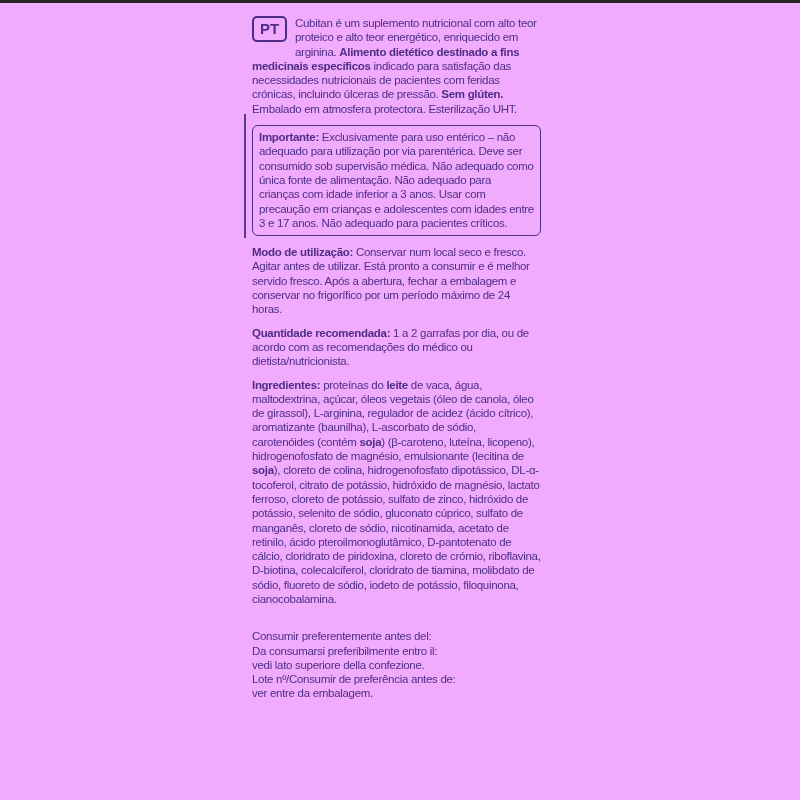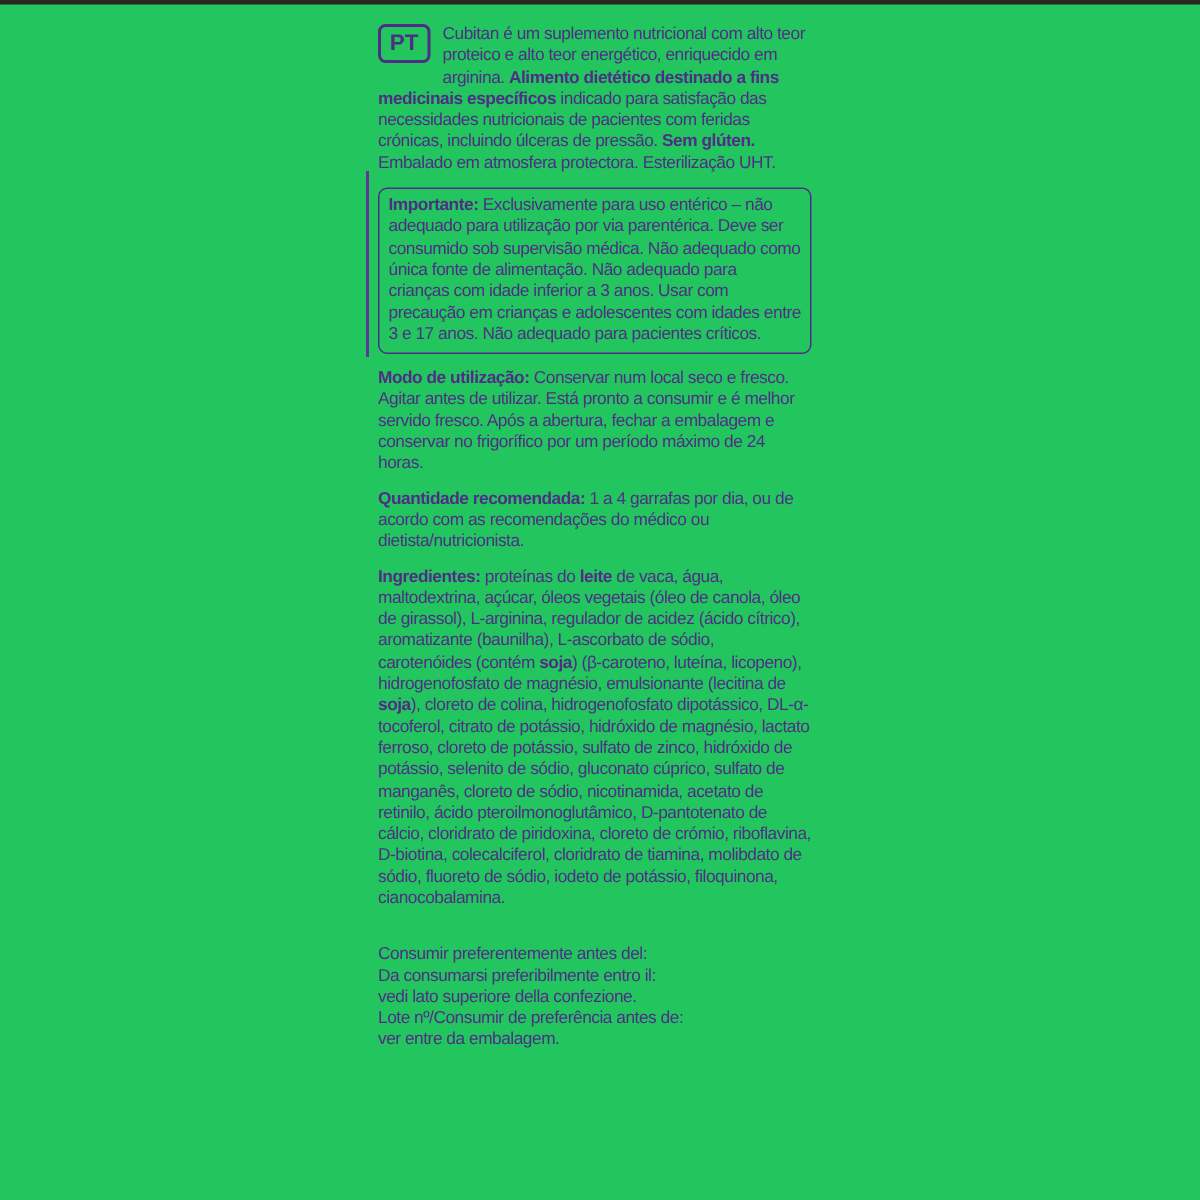--- a/index.html
+++ b/index.html
@@ -5,21 +5,21 @@
   * { margin: 0; padding: 0; box-sizing: border-box; }
   html, body {
     width: 800px; height: 800px;
     background: #ffffff;
     font-family: "Liberation Sans", sans-serif;
     overflow: hidden;
   }
   .canvas {
     position: relative;
     width: 800px; height: 800px;
-    background: #22c55e;
+    background: #f0abfc;
   }
   .top-bar {
     position: absolute;
     top: 0; left: 0;
     width: 800px; height: 3px;
     background: #2b2522;
   }
   .crop-mark {
     position: absolute;
     left: 244px; top: 114px;
@@ -82,21 +82,21 @@
 
     <div class="important-box">
       <span class="bold">Importante:</span><span> Exclusivamente para uso entérico – não adequado para utilização por via parentérica. Deve ser consumido sob supervisão médica. Não adequado como única fonte de alimentação. Não adequado para crianças com idade inferior a 3 anos. Usar com precaução em crianças e adolescentes com idades entre 3 e 17 anos. Não adequado para pacientes críticos.</span>
     </div>
 
     <div class="para">
       <span class="bold">Modo de utilização:</span><span> Conservar num local seco e fresco. Agitar antes de utilizar. Está pronto a consumir e é melhor servido fresco. Após a abertura, fechar a embalagem e conservar no frigorífico por um período máximo de 24 horas.</span>
     </div>
 
     <div class="para">
-      <span class="bold">Quantidade recomendada:</span><span> 1 a 4 garrafas por dia, ou de acordo com as recomendações do médico ou dietista/nutricionista.</span>
+      <span class="bold">Quantidade recomendada:</span><span> 1 a 2 garrafas por dia, ou de acordo com as recomendações do médico ou dietista/nutricionista.</span>
     </div>
 
     <div class="para">
       <span class="bold">Ingredientes:</span><span> proteínas do </span><span class="bold">leite</span><span> de vaca, água, maltodextrina, açúcar, óleos vegetais (óleo de canola, óleo de girassol), L-arginina, regulador de acidez (ácido cítrico), aromatizante (baunilha), L-ascorbato de sódio, carotenóides (contém </span><span class="bold">soja</span><span>) (β-caroteno, luteína, licopeno), hidrogenofosfato de magnésio, emulsionante (lecitina de </span><span class="bold">soja</span><span>), cloreto de colina, hidrogenofosfato dipotássico, DL-α-tocoferol, citrato de potássio, hidróxido de magnésio, lactato ferroso, cloreto de potássio, sulfato de zinco, hidróxido de potássio, selenito de sódio, gluconato cúprico, sulfato de manganês, cloreto de sódio, nicotinamida, acetato de retinilo, ácido pteroilmonoglutâmico, D-pantotenato de cálcio, cloridrato de piridoxina, cloreto de crómio, riboflavina, D-biotina, colecalciferol, cloridrato de tiamina, molibdato de sódio, fluoreto de sódio, iodeto de potássio, filoquinona, cianocobalamina.</span>
     </div>
 
     <div class="best-before">
       <div>Consumir preferentemente antes del:</div>
       <div>Da consumarsi preferibilmente entro il:</div>
       <div>vedi lato superiore della confezione.</div>

